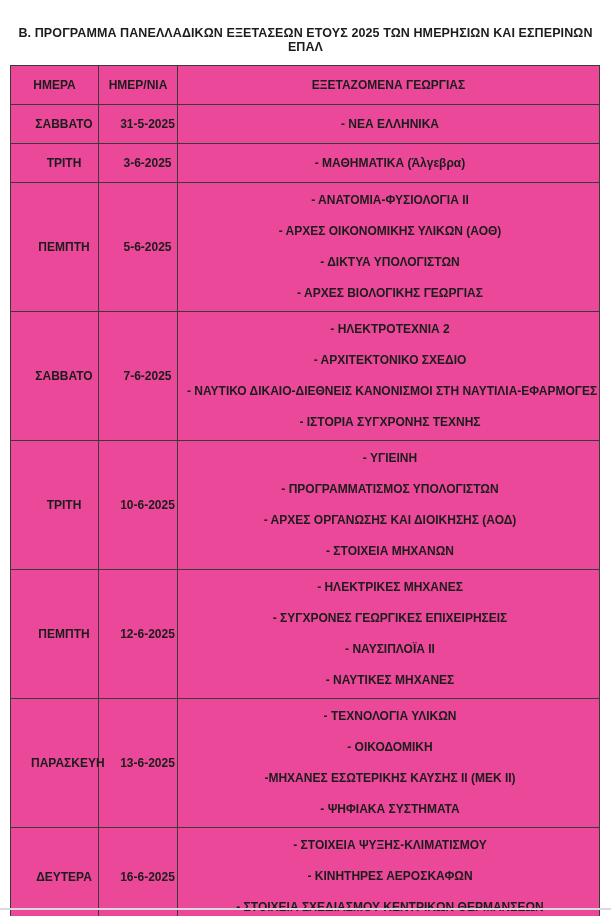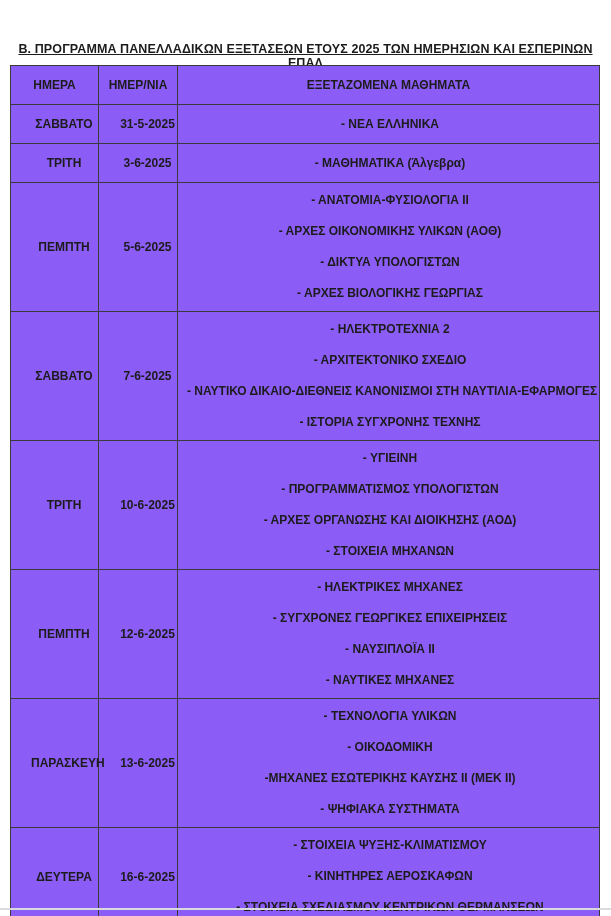--- a/index.html
+++ b/index.html
@@ -10,46 +10,45 @@
   .page {
     position: relative;
     width: 611px;
     height: 916px;
     background: #ffffff;
     font-family: "Liberation Sans", "DejaVu Sans", sans-serif;
     color: #1c1c1c;
     overflow: hidden;
   }
   .doc-title {
-    margin: 16px;
+    margin: 0;
     padding-top: 26px;
     text-align: center;
     font-size: 12.5px;
     font-weight: 700;
     letter-spacing: 0.1px;
     color: #1c1c1c;
-    text-decoration: underline;
   }
   table.exam-table {
     position: absolute;
     left: 10px;
     top: 65px;
     width: 590px;
     border-collapse: collapse;
     table-layout: fixed;
     font-size: 12px;
     font-weight: 700;
     color: #1c1c1c;
   }
   table.exam-table col.c-day  { width: 88px; }
   table.exam-table col.c-date { width: 79px; }
   table.exam-table th,
   table.exam-table td {
     border: 1px solid #3a3a3a;
-    background: #8b5cf6;
+    background: #ec4899;
     vertical-align: middle;
   }
   table.exam-table th {
     height: 36px;
     text-align: center;
     font-weight: 700;
     font-size: 12px;
   }
   td.day-cell, td.date-cell {
     text-align: center;
@@ -84,21 +83,21 @@
   <table class="exam-table">
     <colgroup>
       <col class="c-day">
       <col class="c-date">
       <col class="c-subjects">
     </colgroup>
     <thead>
       <tr>
         <th>ΗΜΕΡΑ</th>
         <th>ΗΜΕΡ/ΝΙΑ</th>
-        <th>ΕΞΕΤΑΖΟΜΕΝΑ ΜΑΘΗΜΑΤΑ</th>
+        <th>ΕΞΕΤΑΖΟΜΕΝΑ ΓΕΩΡΓΙΑΣ</th>
       </tr>
     </thead>
     <tbody id="table-body">
         <tr class="single-row">
     <td class="day-cell">ΣΑΒΒΑΤΟ</td>
     <td class="date-cell">31-5-2025</td>
     <td class="subjects-cell">
             <div class="subject-line">- ΝΕΑ ΕΛΛΗΝΙΚΑ</div>
           </td>
   </tr>

